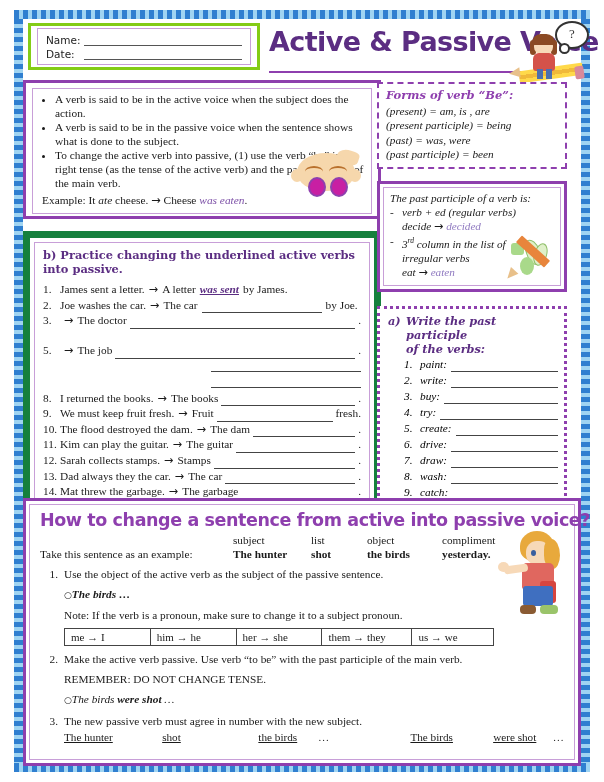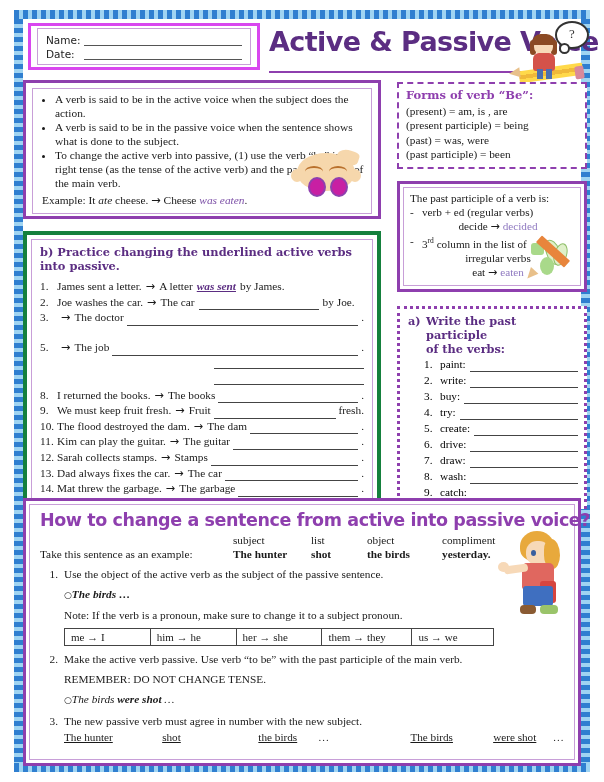--- a/index.html
+++ b/index.html
@@ -35,21 +35,21 @@
   .content{
     position:absolute;
     left:23px;top:19px;
     width:558px;height:744px;
   }
 
   
   .header{position:relative;height:60px;}
   .namebox{
     position:absolute;left:5px;top:4px;width:232px;height:47px;
-    border:3px solid #d946ef;background:#fff;box-sizing:border-box;
+    border:3px solid #84cc16;background:#fff;box-sizing:border-box;
     padding:2px 6px;
   }
   .namebox .inner{
     border:1px solid #c89fd8;height:100%;box-sizing:border-box;
     padding:3px 8px;
   }
   .nd-row{display:flex;align-items:flex-end;font-family:"DejaVu Sans",sans-serif;
           font-size:10.5px;color:#222;margin-top:2px;}
   .nd-row .lbl{width:38px;flex:none;}
   .nd-row .line{flex:1;border-bottom:1px solid #555;height:11px;}
@@ -83,21 +83,21 @@
     border-radius:1px;transform:rotate(-8deg);}
   .pencil-tip{position:absolute;left:-22px;top:45px;width:0;height:0;
     border-top:5px solid transparent;border-bottom:5px solid transparent;border-right:11px solid #e8c08a;
     transform:rotate(-8deg);}
   .pencil-end{position:absolute;left:44px;top:43px;width:9px;height:13px;background:#d9899b;
     border-radius:2px;transform:rotate(-8deg);}
 
   
   .body-cols{position:relative;margin-top:1px;}
   .col-left{position:absolute;left:0px;top:0px;width:358px;}
-  .col-right{position:absolute;left:374px;top:0px;width:190px;}
+  .col-right{position:absolute;left:354px;top:0px;width:190px;font-style:italic;}
 
   
   .defbox{
     border:3px solid #8e3fae;background:#fff;box-sizing:border-box;
     padding:5px 6px 2px 6px;position:relative;
   }
   .defbox .edge{border:1px solid #c89fd8;padding:4px 6px 6px 6px;}
   ul.defs{margin:0;padding:0 0 0 16px;}
   ul.defs li{font-size:11.4px;line-height:13.6px;color:#1a1a1a;margin-bottom:1px;}
   .example{font-size:11.4px;line-height:14px;margin:3px 0 0 3px;color:#1a1a1a;}
@@ -130,21 +130,21 @@
 
   
   .ppbox{
     border:3px solid #8e3fae;background:#fff;box-sizing:border-box;
     padding:3px;margin-top:12px;position:relative;
   }
   .ppbox .edge{border:1px solid #c89fd8;padding:3px 6px 4px 6px;}
   .pp-line{font-size:11.2px;line-height:14.2px;color:#1a1a1a;}
   .pp-item{font-size:11.2px;line-height:14.2px;color:#1a1a1a;padding-left:12px;position:relative;}
   .pp-item .dash{position:absolute;left:0;}
-  .pp-ind{padding-left:12px;text-align:center;}
+  .pp-ind{padding-left:12px;}
   .pp-purple{color:#8f79c0;}
 
   
   .fairy{position:absolute;right:4px;bottom:2px;width:54px;height:50px;}
   .f-pencil{position:absolute;left:8px;top:10px;width:38px;height:9px;background:#e8853c;
             border-radius:1px;transform:rotate(42deg);}
   .f-ptip{position:absolute;left:0px;top:32px;width:0;height:0;border-left:5px solid transparent;
           border-right:5px solid transparent;border-top:11px solid #e8c08a;transform:rotate(42deg);}
   .f-wing1{position:absolute;left:20px;top:2px;width:12px;height:24px;background:#dff0c9;
            border:1px solid #8fbf6a;border-radius:50% 50% 40% 40%;transform:rotate(-22deg);}
@@ -161,21 +161,21 @@
   .a-title{font-family:"DejaVu Serif",serif;font-weight:bold;font-size:11.3px;color:#5b2d82;
            line-height:14px;display:flex;}
   .a-title .mk{width:18px;flex:none;}
   .a-item{display:flex;align-items:flex-end;font-size:11.3px;line-height:16px;margin-left:16px;}
   .a-item .num{width:16px;flex:none;}
   .a-item .vrb{flex:none;margin-right:4px;}
   .a-item .ln{flex:1;border-bottom:1px solid #444;height:12px;}
 
   
   .pbox{
-    border:4px solid #15803d;background:#fff;box-sizing:border-box;
+    border:7px solid #15803d;background:#fff;box-sizing:border-box;
     padding:4px;margin-top:12px;position:relative;
   }
   .pbox .edge{border:1px solid #c89fd8;padding:5px 8px 6px 8px;}
   .p-title{font-family:"DejaVu Serif",serif;font-weight:bold;font-size:11.4px;color:#5b2d82;
            margin-bottom:6px;}
   .p-row{display:flex;align-items:flex-end;font-size:11.3px;line-height:15.6px;color:#1a1a1a;white-space:nowrap;}
   .p-row .num{width:17px;flex:none;}
   .p-row .txt{flex:none;}
   .p-row .fill{flex:1;border-bottom:1px solid #444;height:12px;margin:0 3px;min-width:40px;}
   .p-row .fill-fixed{flex:none;width:120px;border-bottom:1px solid #444;height:12px;margin:0 4px;}
@@ -367,21 +367,21 @@
               <span class="num">12.</span>
               <span class="txt">Sarah collects stamps.</span>
               <span class="arrow" style="margin:0 4px;">→</span>
               <span class="txt">Stamps</span>
               <span class="fill"></span>
               <span class="tail">.</span>
             </div>
 
             <div class="p-row">
               <span class="num">13.</span>
-              <span class="txt">Dad always fixes the car.</span>
+              <span class="txt">Dad always they the car.</span>
               <span class="arrow" style="margin:0 4px;">→</span>
               <span class="txt">The car</span>
               <span class="fill"></span>
               <span class="tail">.</span>
             </div>
 
             <div class="p-row">
               <span class="num">14.</span>
               <span class="txt">Mat threw the garbage.</span>
               <span class="arrow" style="margin:0 4px;">→</span>

